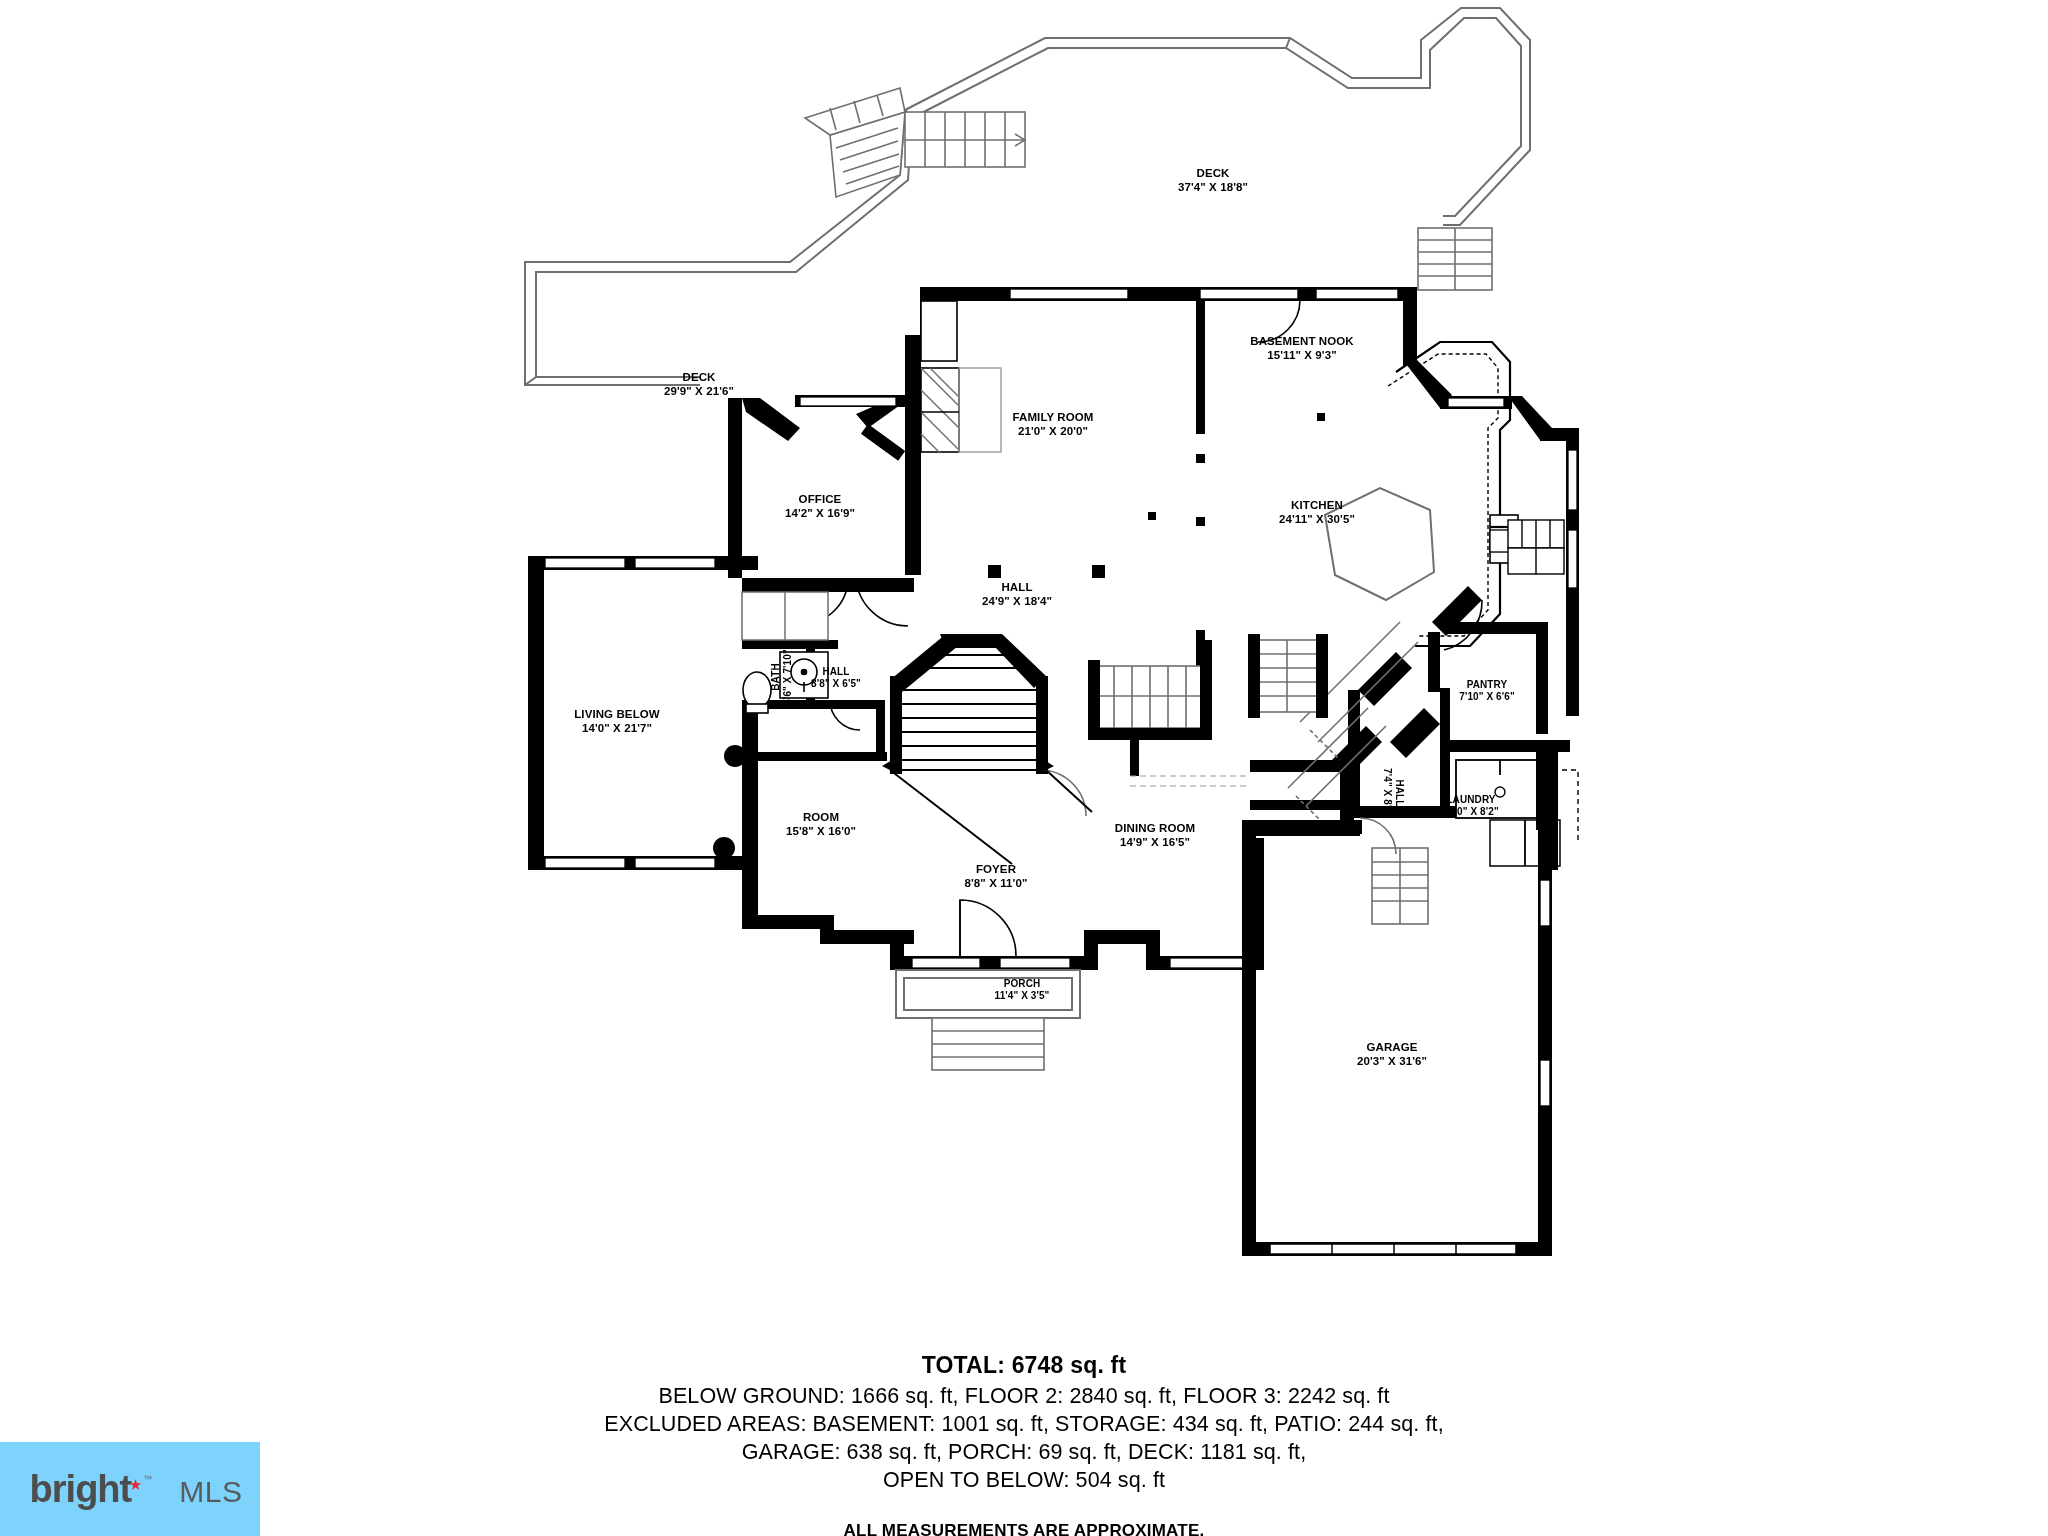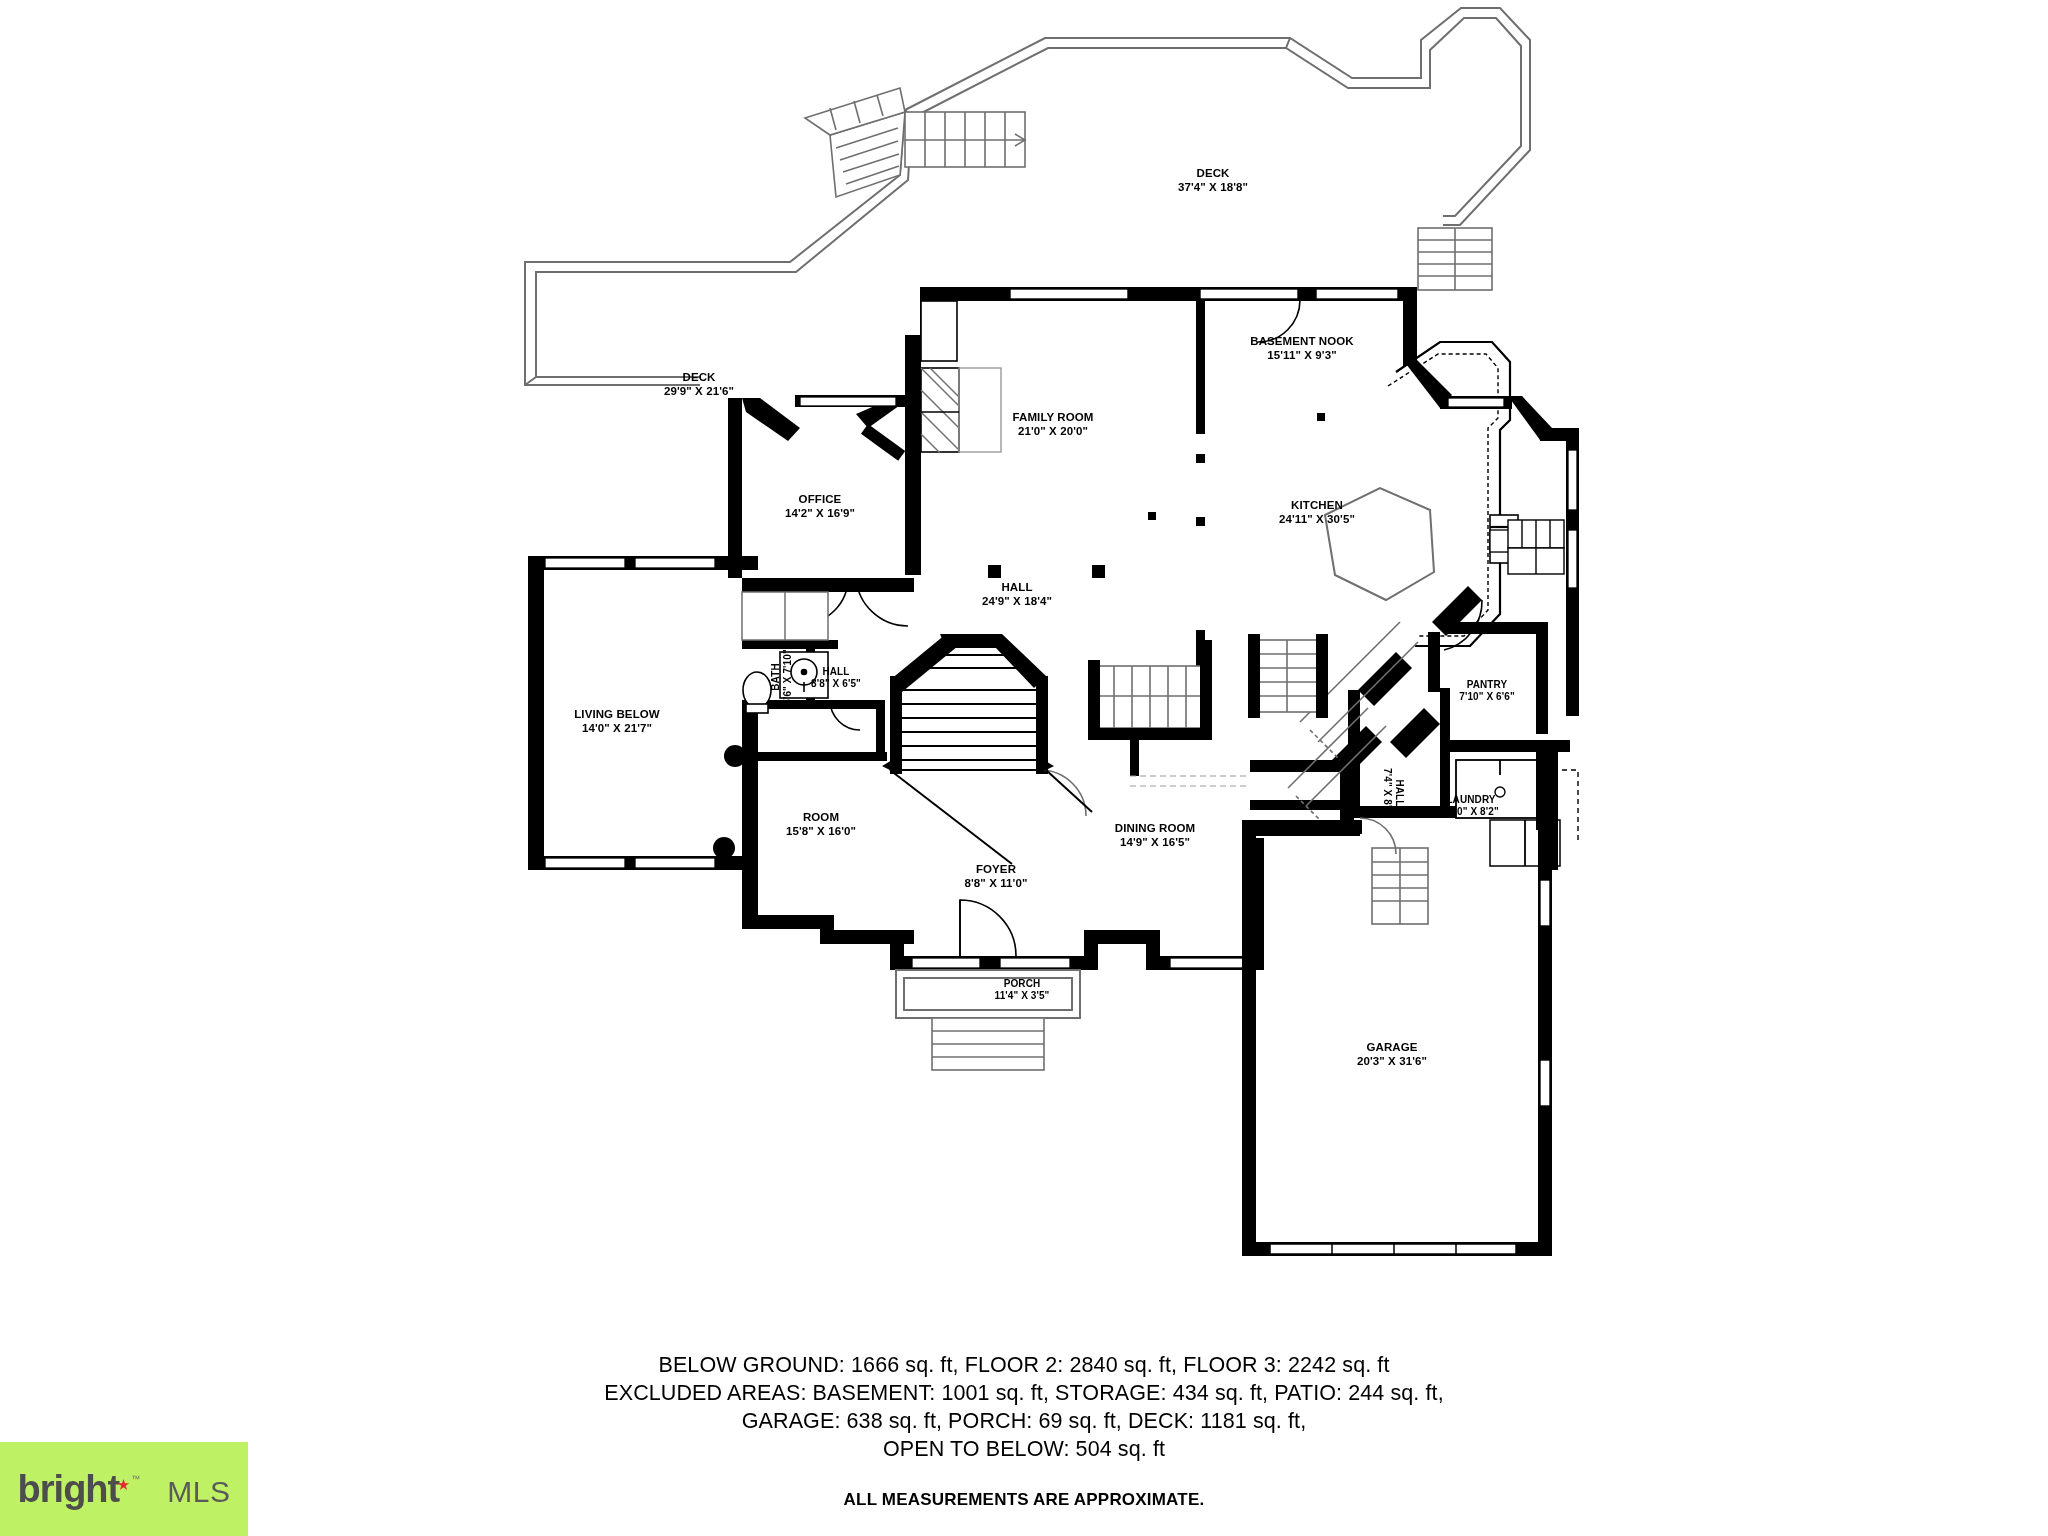--- a/index.html
+++ b/index.html
@@ -82,24 +82,25 @@
     letter-spacing: 0.2px;
   }
 
   
   #logo {
     position: absolute;
     left: 0;
     top: 1442px;
     width: 248px;
     height: 94px;
-    background: #bef264;
+    background: #7dd3fc;
     display: flex;
     align-items: center;
     justify-content: center;
+    padding-left: 12px;
   }
   #logo .logo-inner {
     display: flex;
     align-items: baseline;
     font-family: "Liberation Sans", sans-serif;
   }
   #logo .logo-bright {
     font-size: 38px;
     font-weight: bold;
     color: #4d4d4d;
@@ -586,20 +587,21 @@
   </div>
 
   <div class="room-label" style="left:1392px; top:1055px;">
     <span class="rl-name">GARAGE</span>
     <span class="rl-dim">20'3" X 31'6"</span>
   </div>
 
 </div>
 
 <div id="summary">
+  <div class="total-line">TOTAL: 6748 sq. ft</div>
   <div class="detail-line">BELOW GROUND: 1666 sq. ft, FLOOR 2: 2840 sq. ft, FLOOR 3: 2242 sq. ft</div>
   <div class="detail-line">EXCLUDED AREAS: BASEMENT: 1001 sq. ft, STORAGE: 434 sq. ft, PATIO: 244 sq. ft,</div>
   <div class="detail-line">GARAGE: 638 sq. ft, PORCH: 69 sq. ft, DECK: 1181 sq. ft,</div>
   <div class="detail-line">OPEN TO BELOW: 504 sq. ft</div>
   <div class="approx-line">ALL MEASUREMENTS ARE APPROXIMATE.</div>
 </div>
 
 <div id="logo">
   <div class="logo-inner">
     <span class="logo-bright">bright</span>

